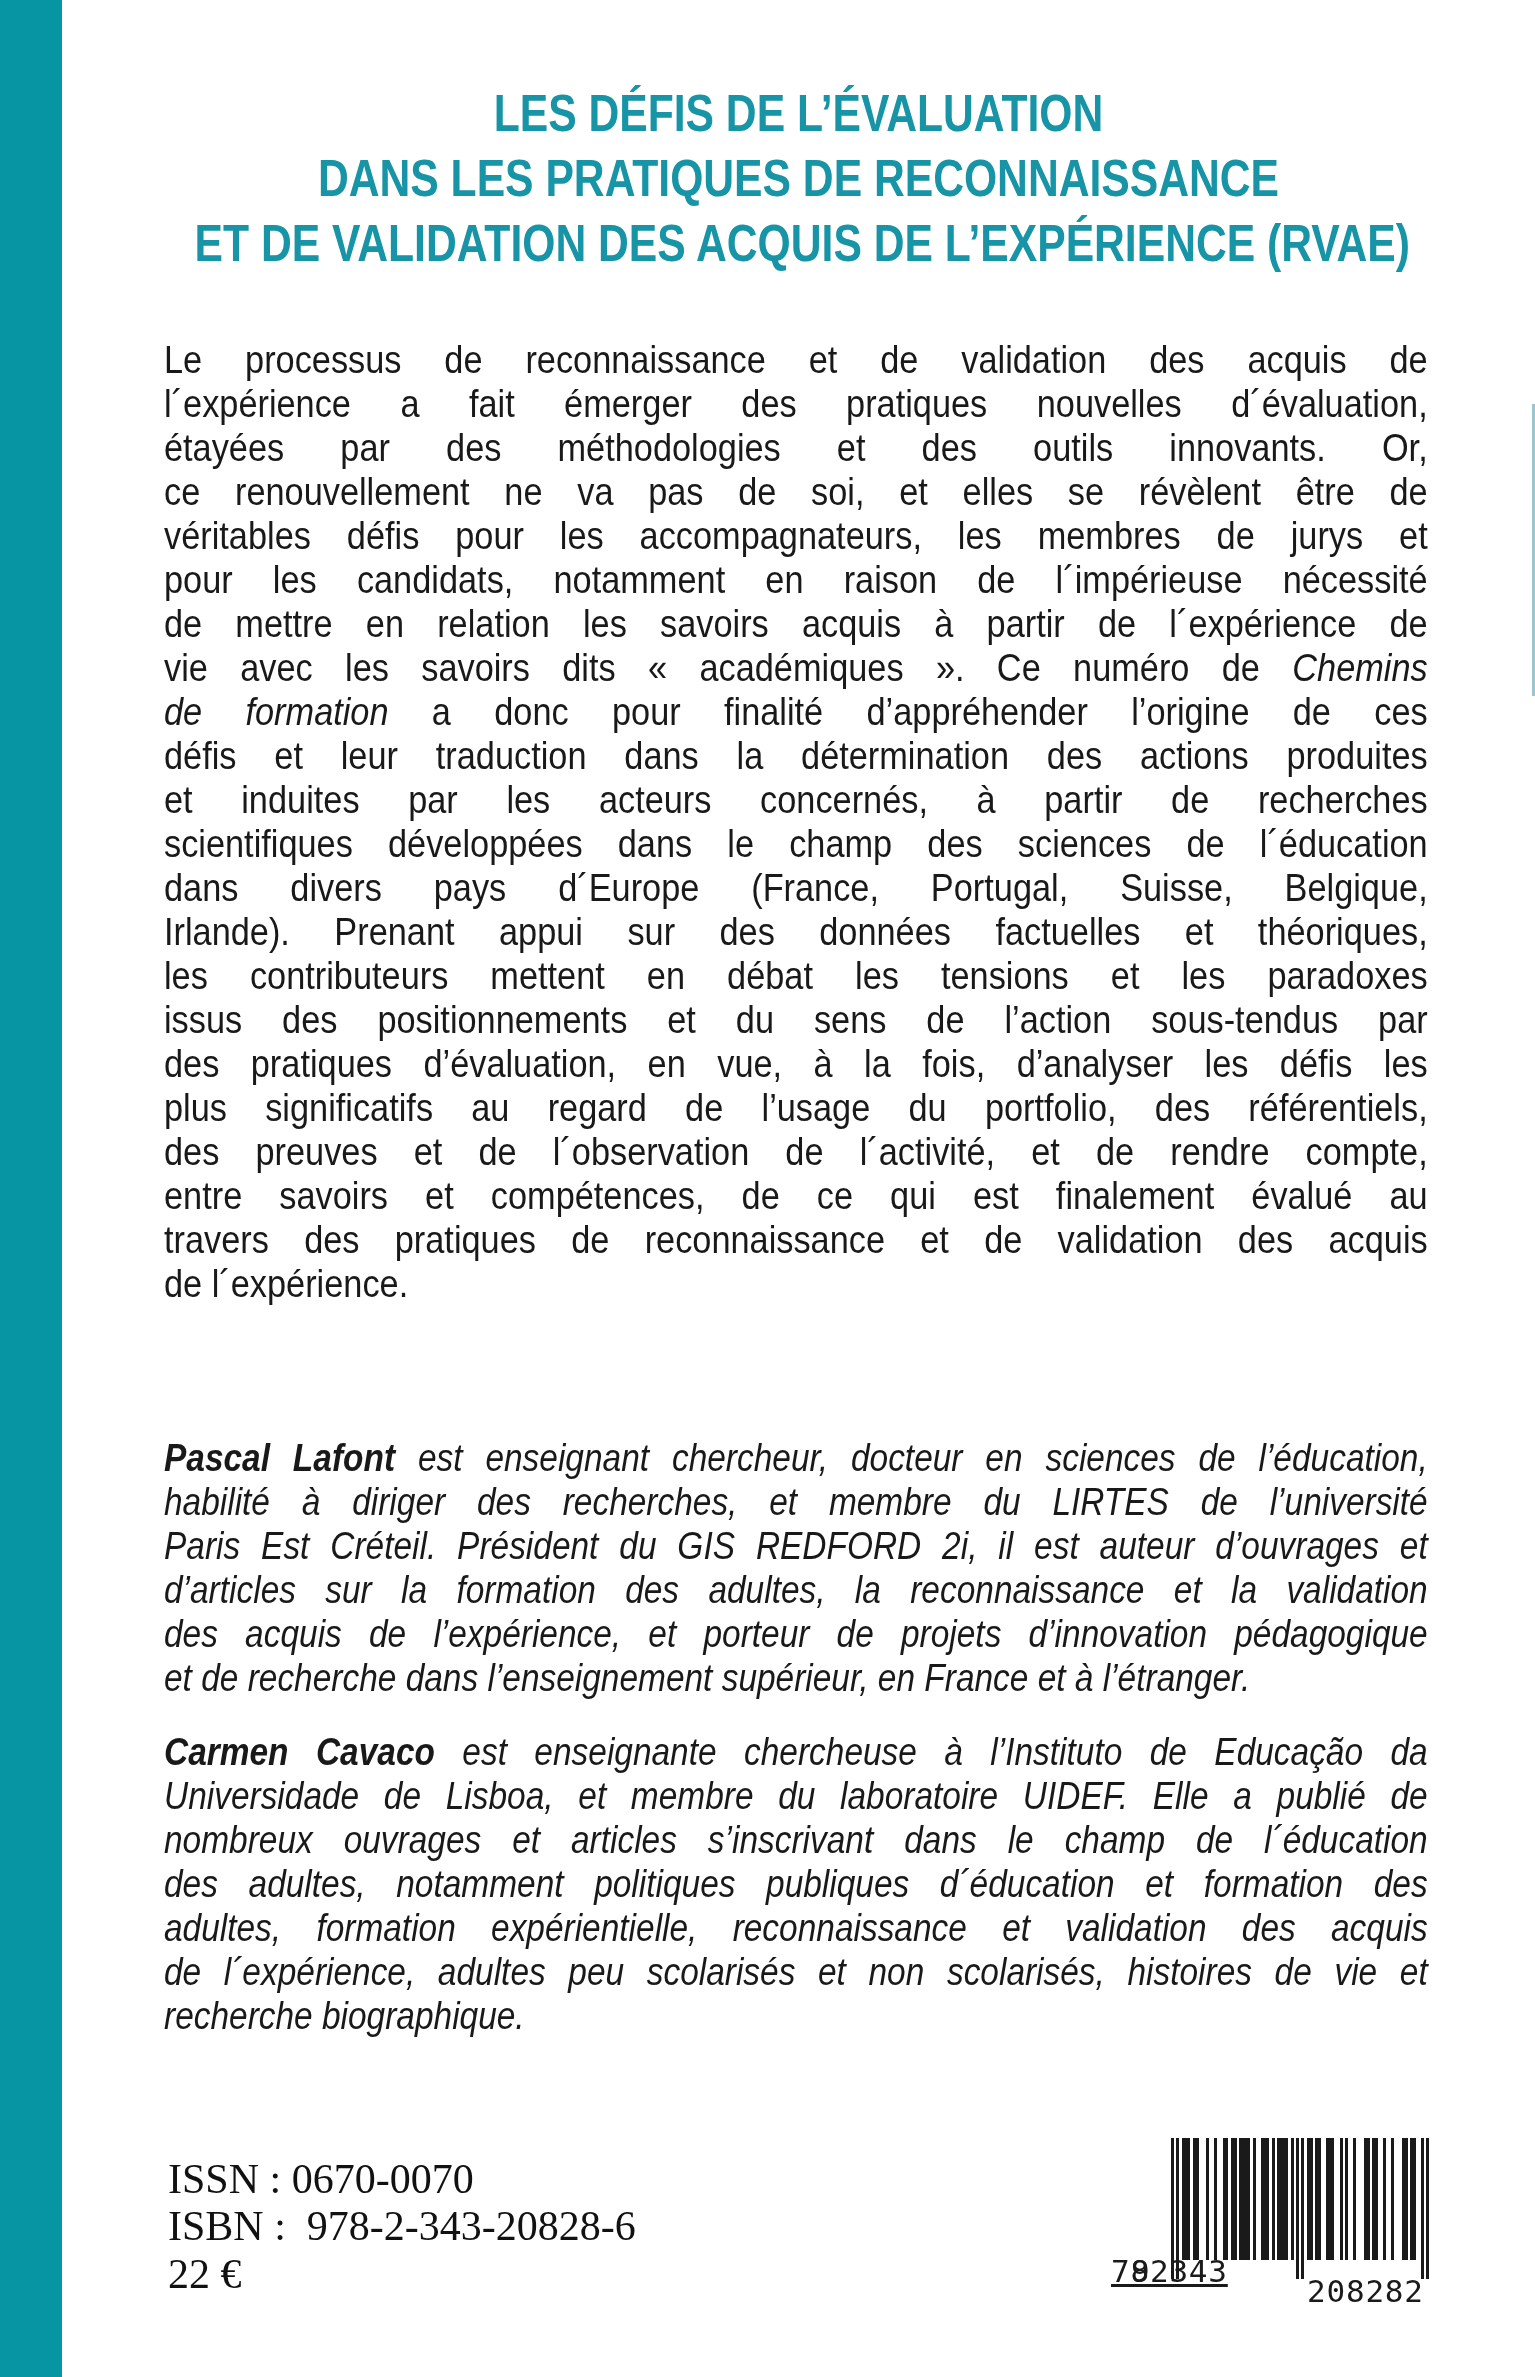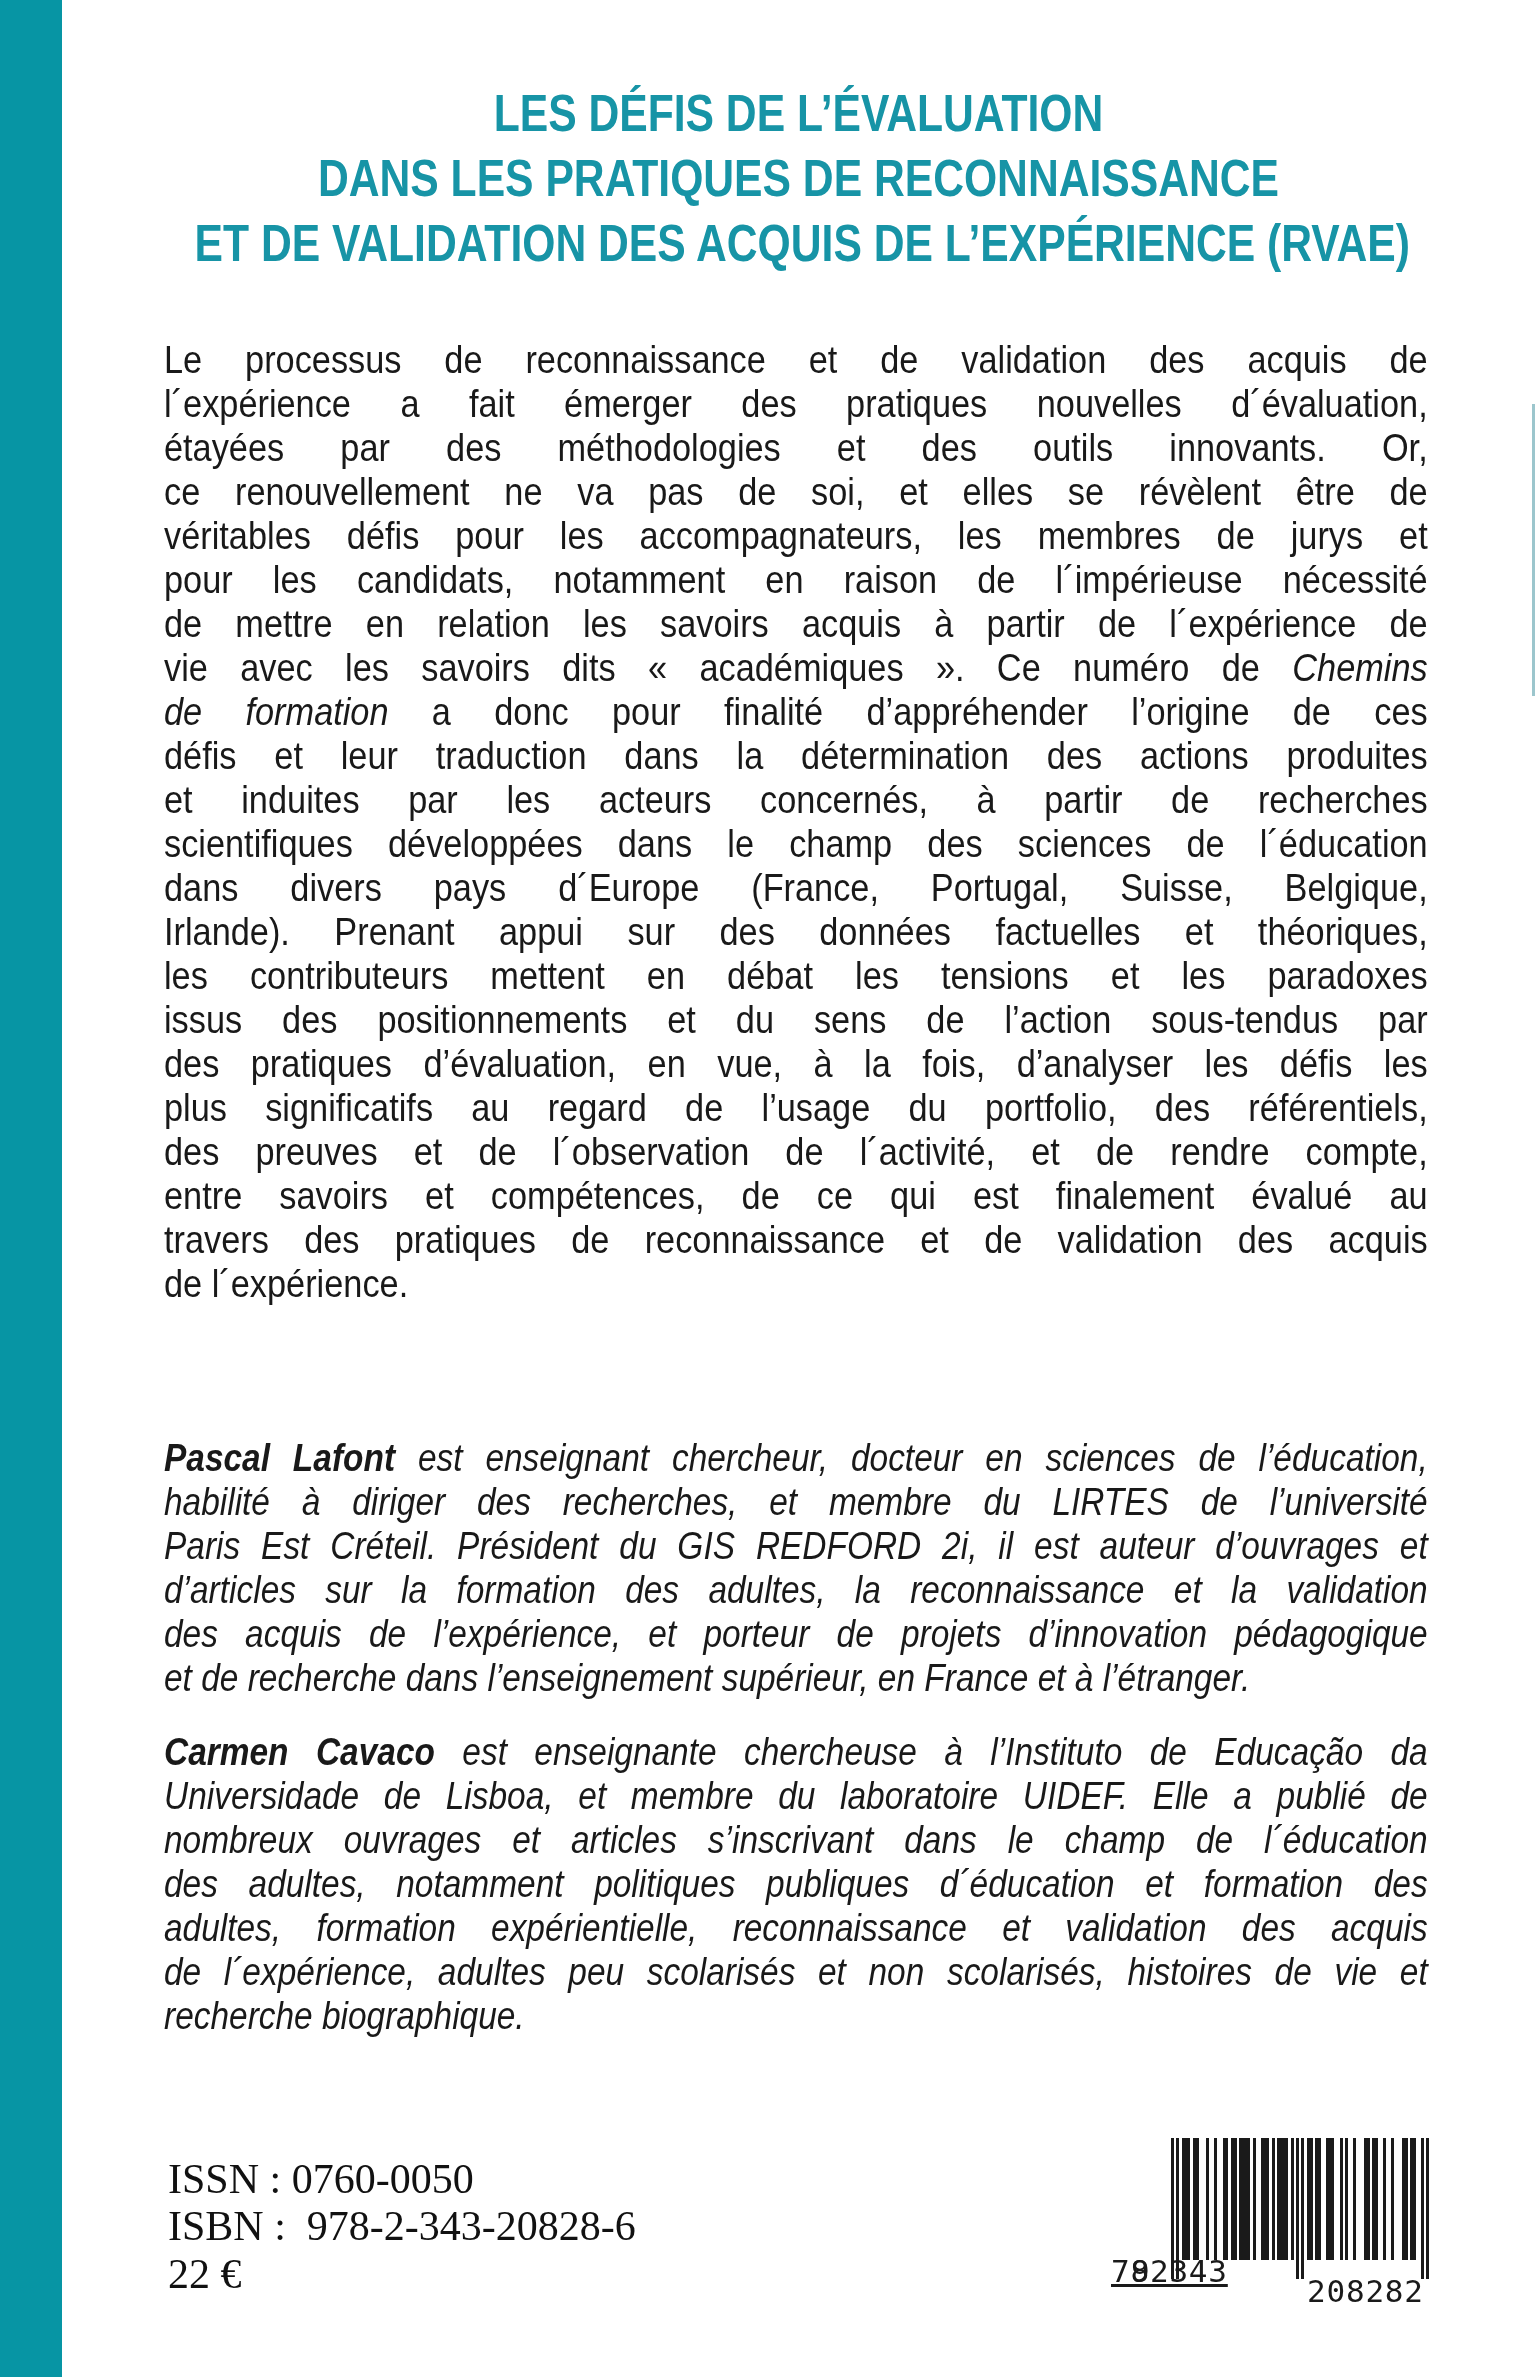--- a/index.html
+++ b/index.html
@@ -104,21 +104,21 @@
   <div id="bio2" class="textblock bio">
       <div class="jline"><span class="bd">Carmen Cavaco</span><span> est enseignante chercheuse à l’Instituto de Educação da</span></div>
       <div class="jline"><span>Universidade de Lisboa, et membre du laboratoire UIDEF. Elle a publié de</span></div>
       <div class="jline"><span>nombreux ouvrages et articles s’inscrivant dans le champ de l´éducation</span></div>
       <div class="jline"><span>des adultes, notamment politiques publiques d´éducation et formation des</span></div>
       <div class="jline"><span>adultes, formation expérientielle, reconnaissance et validation des acquis</span></div>
       <div class="jline"><span>de l´expérience, adultes peu scolarisés et non scolarisés, histoires de vie et</span></div>
       <div class="jline last"><span>recherche biographique.</span></div>
     </div>
 
-  <div id="issn" class="meta">ISSN : 0760-0050</div>
+  <div id="issn" class="meta">ISSN : 0670-0070</div>
   <div id="isbn" class="meta">ISBN :  978-2-343-20828-6</div>
   <div id="price" class="meta">22 €</div>
 
   <div id="barcode">
       <div class="bar" style="left: 0px; width: 3px; height: 141px;"></div>
       <div class="bar" style="left: 5.4px; width: 3px; height: 141px;"></div>
       <div class="bar" style="left: 11px; width: 3px; height: 122px;"></div>
       <div class="bar" style="left: 13.6px; width: 3px; height: 122px;"></div>
       <div class="bar" style="left: 16.3px; width: 3px; height: 122px;"></div>
       <div class="bar" style="left: 22px; width: 3px; height: 122px;"></div>

